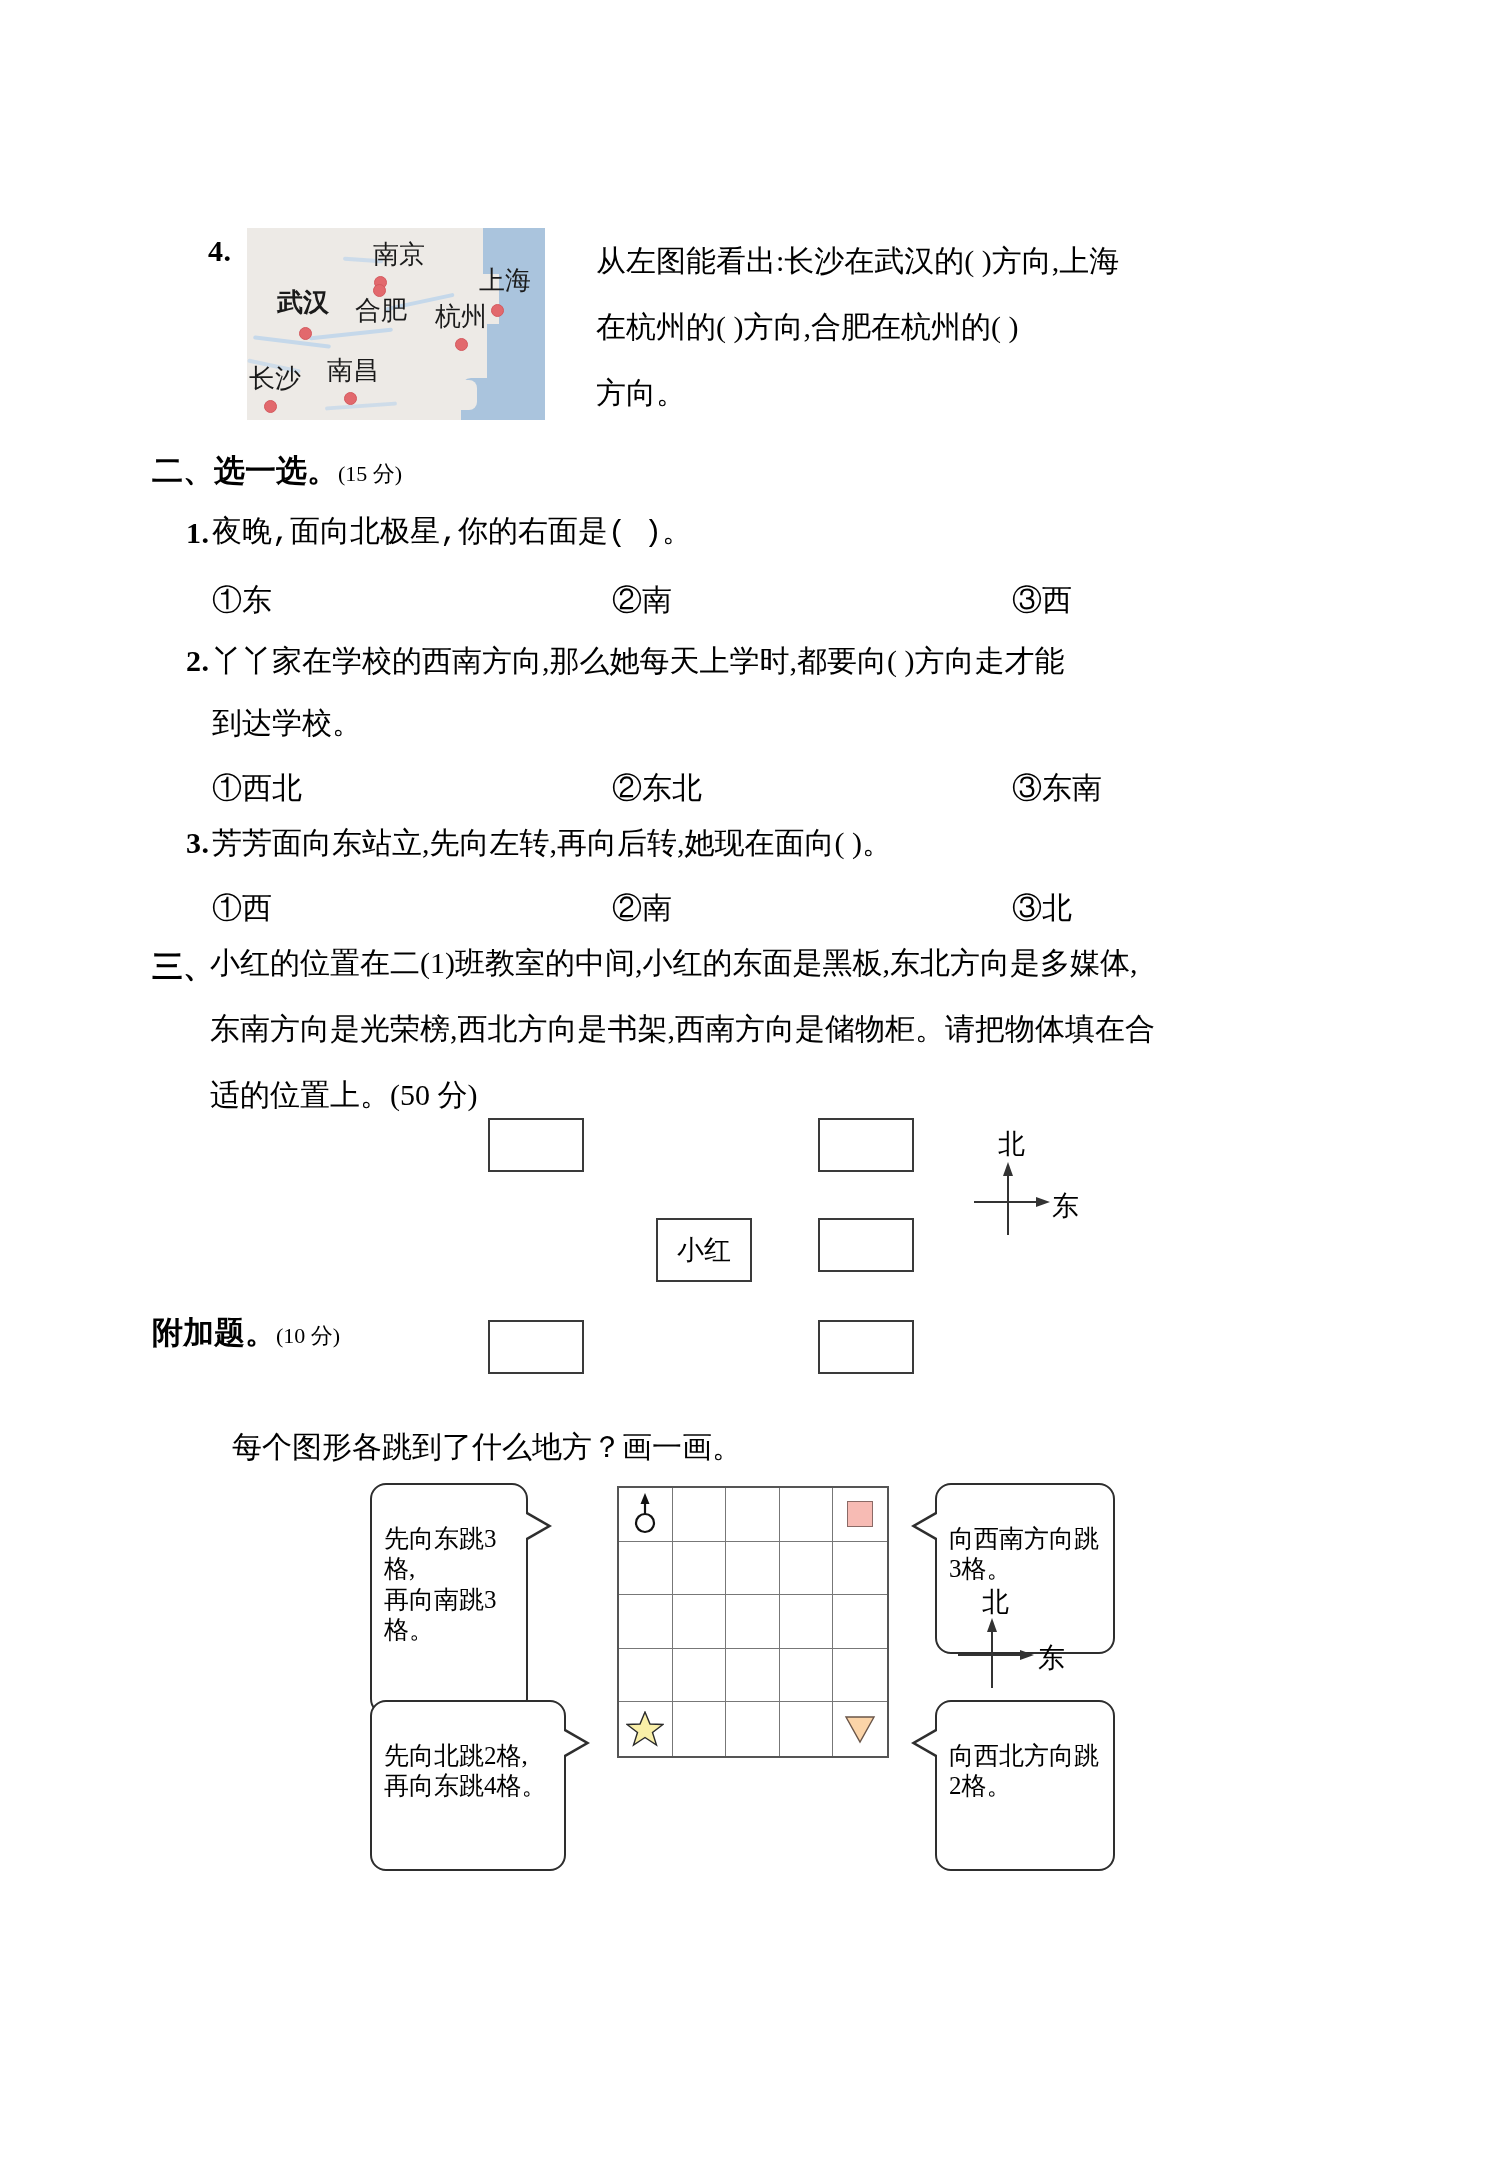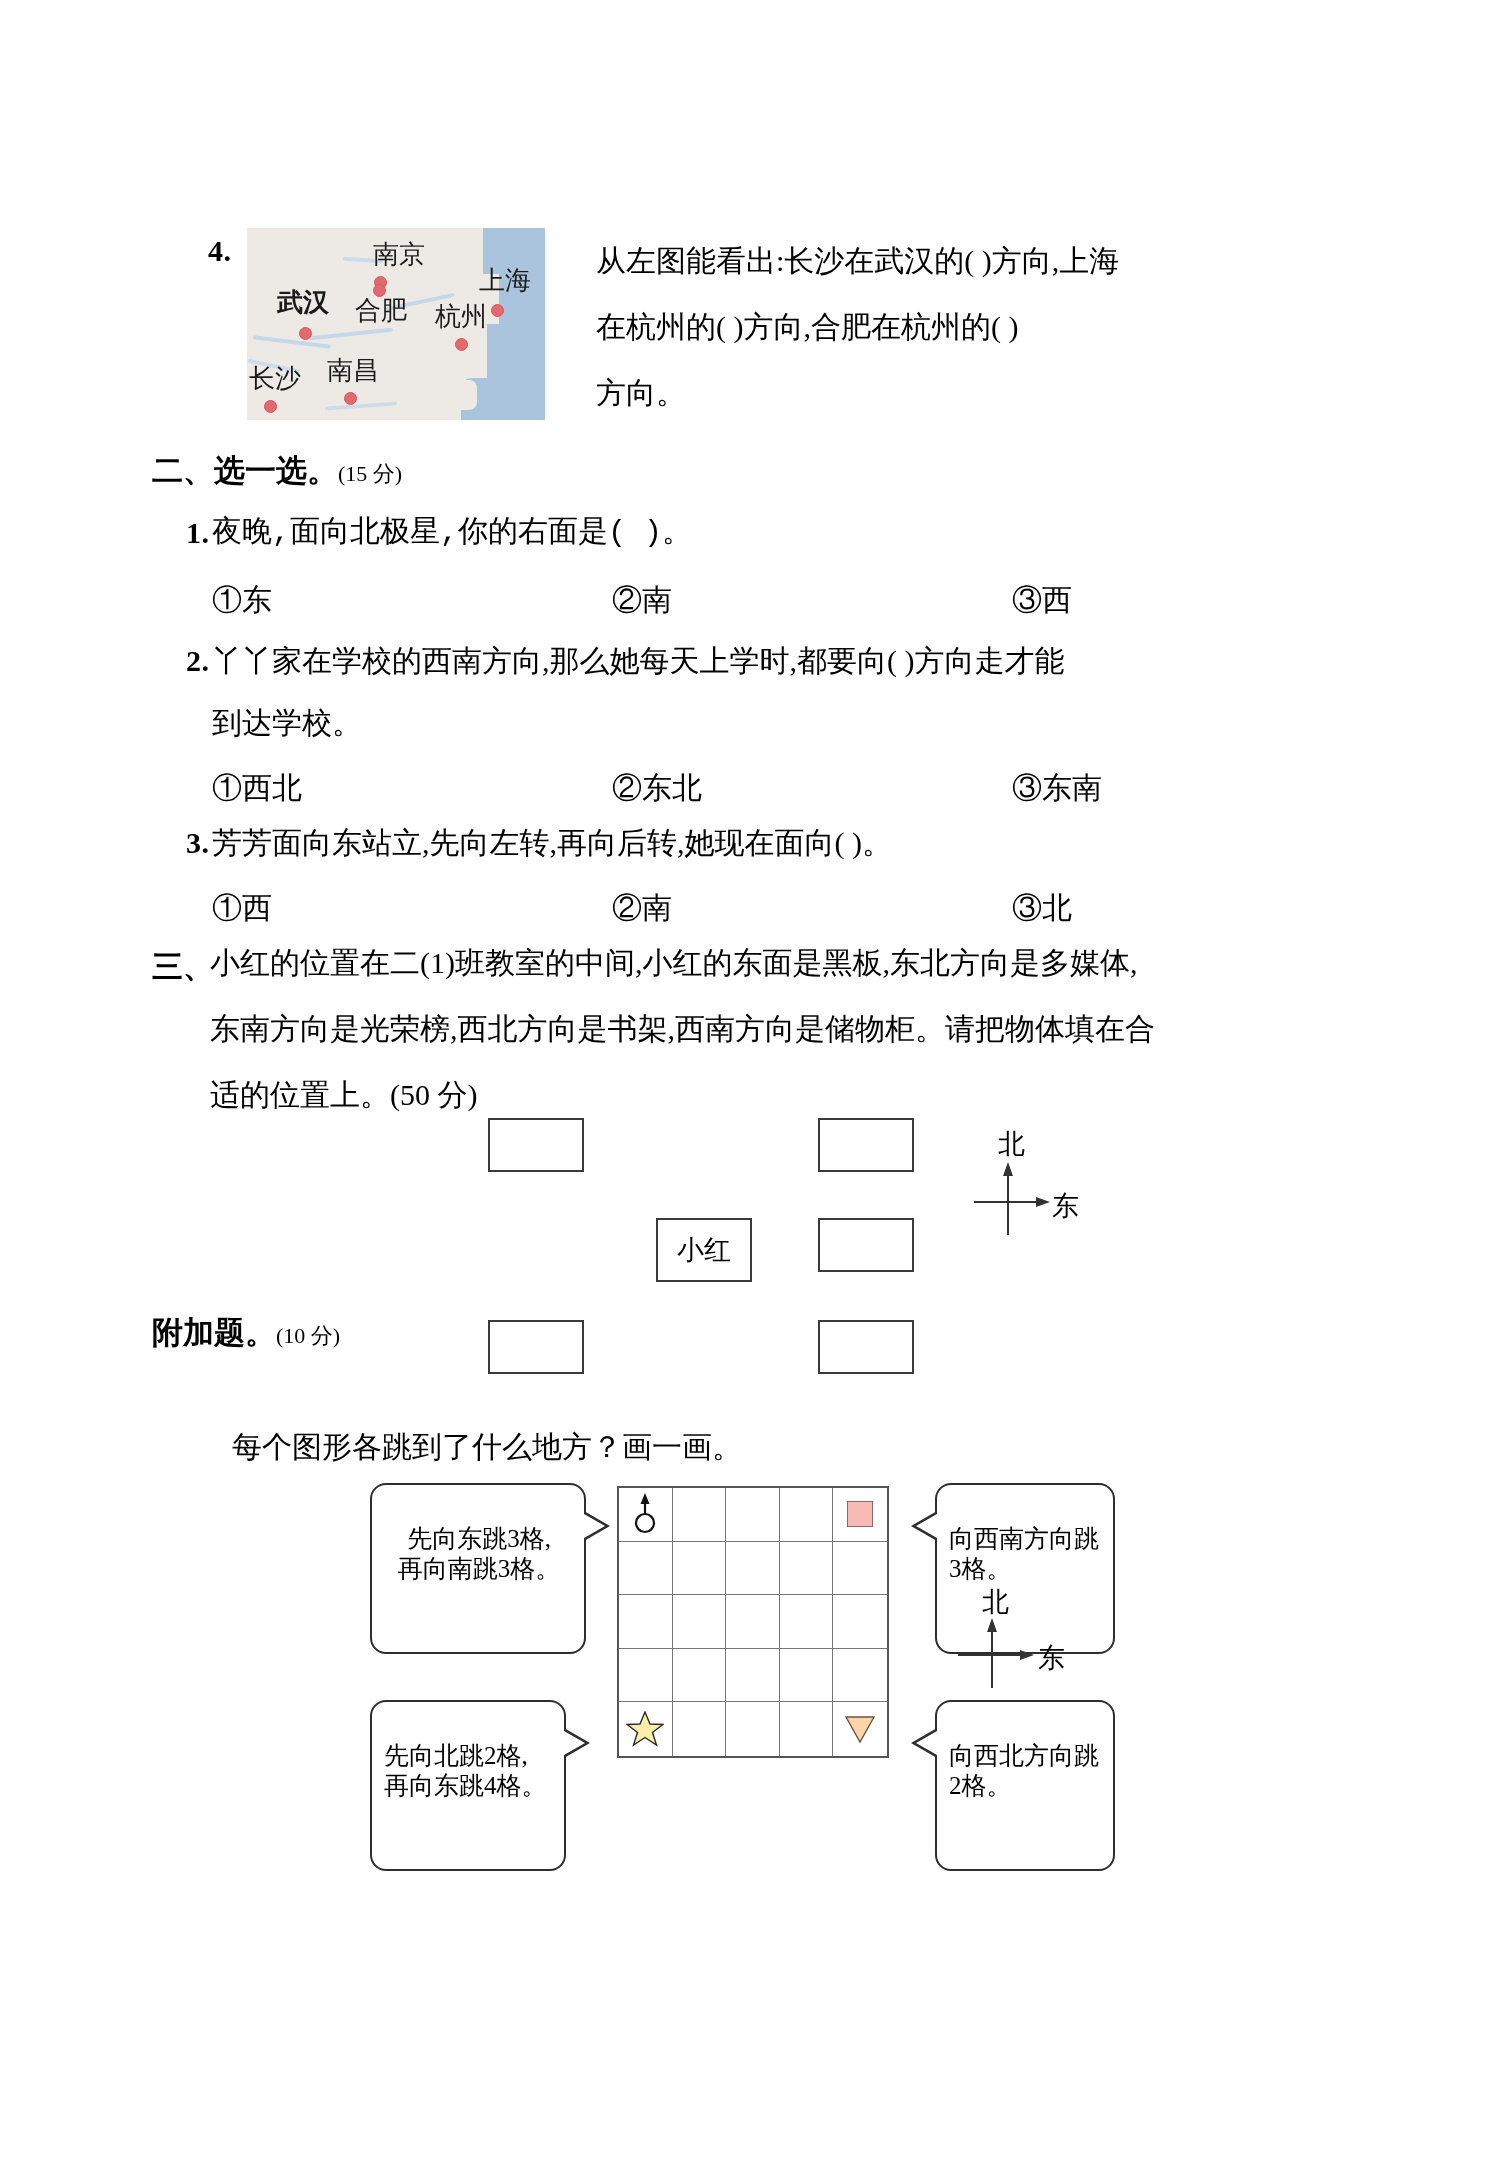--- a/index.html
+++ b/index.html
@@ -366,21 +366,21 @@
     <div class="cell"></div>
     <div class="cell">
       <div class="shape-wrap">
         <svg width="32" height="30" viewBox="0 0 32 30">
           <polygon points="2,3 30,3 16,28" fill="#fbd4a8" stroke="#6a5548" stroke-width="1.4"></polygon>
         </svg>
       </div>
     </div>
   </div>
 
-  <div class="callout" style="left:370px; top:1483px; width:216px;text-align:center;">
+  <div class="callout" style="left:370px; top:1483px; width:158px;">
     <span>先向东跳3格,
 再向南跳3格。</span>
     <span class="tail tail-r-out"></span>
     <span class="tail tail-r-in"></span>
   </div>
 
   <div class="callout" style="left:935px; top:1483px; width:180px;">
     <span>向西南方向跳
 3格。</span>
     <span class="tail tail-l-out"></span>

